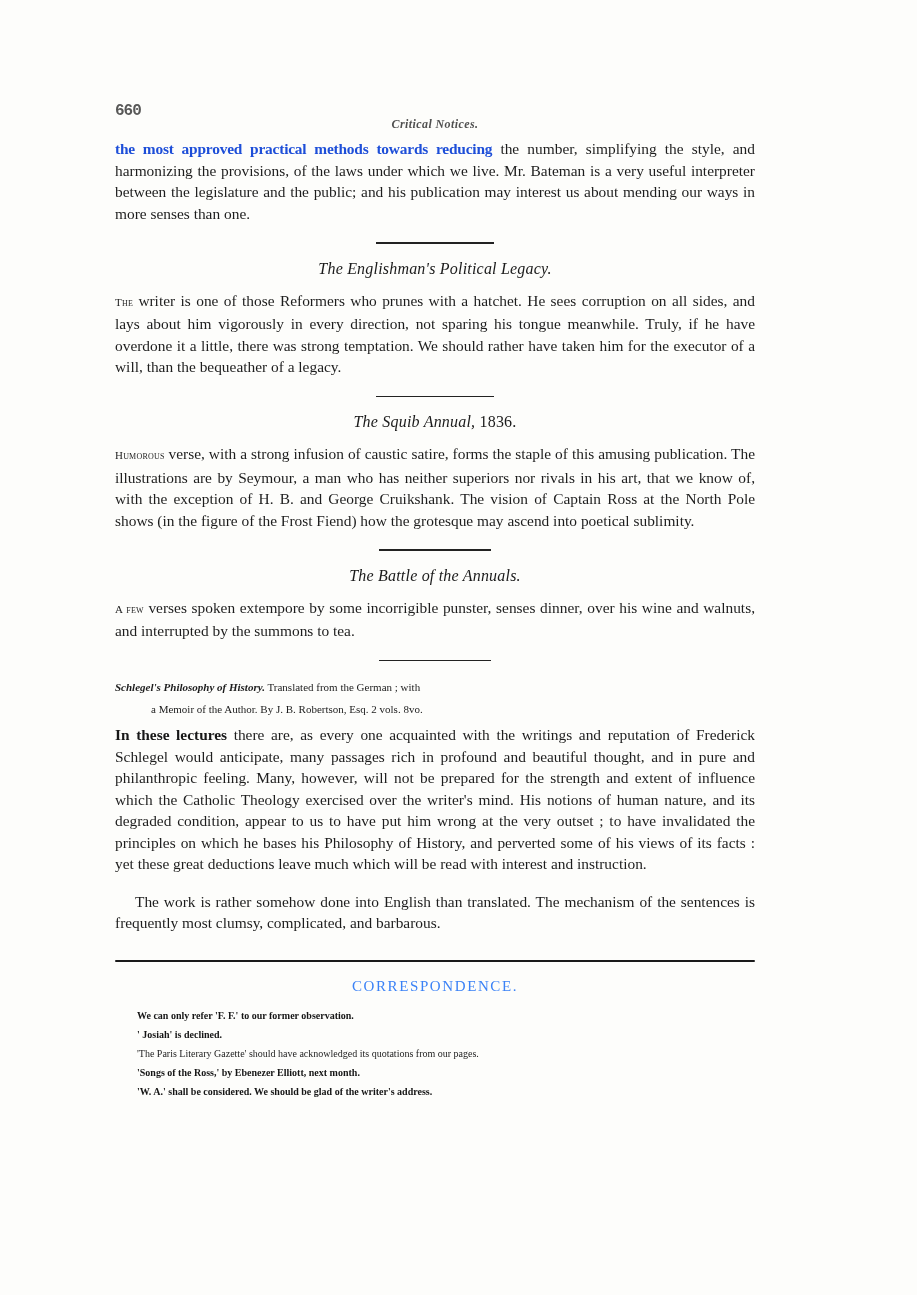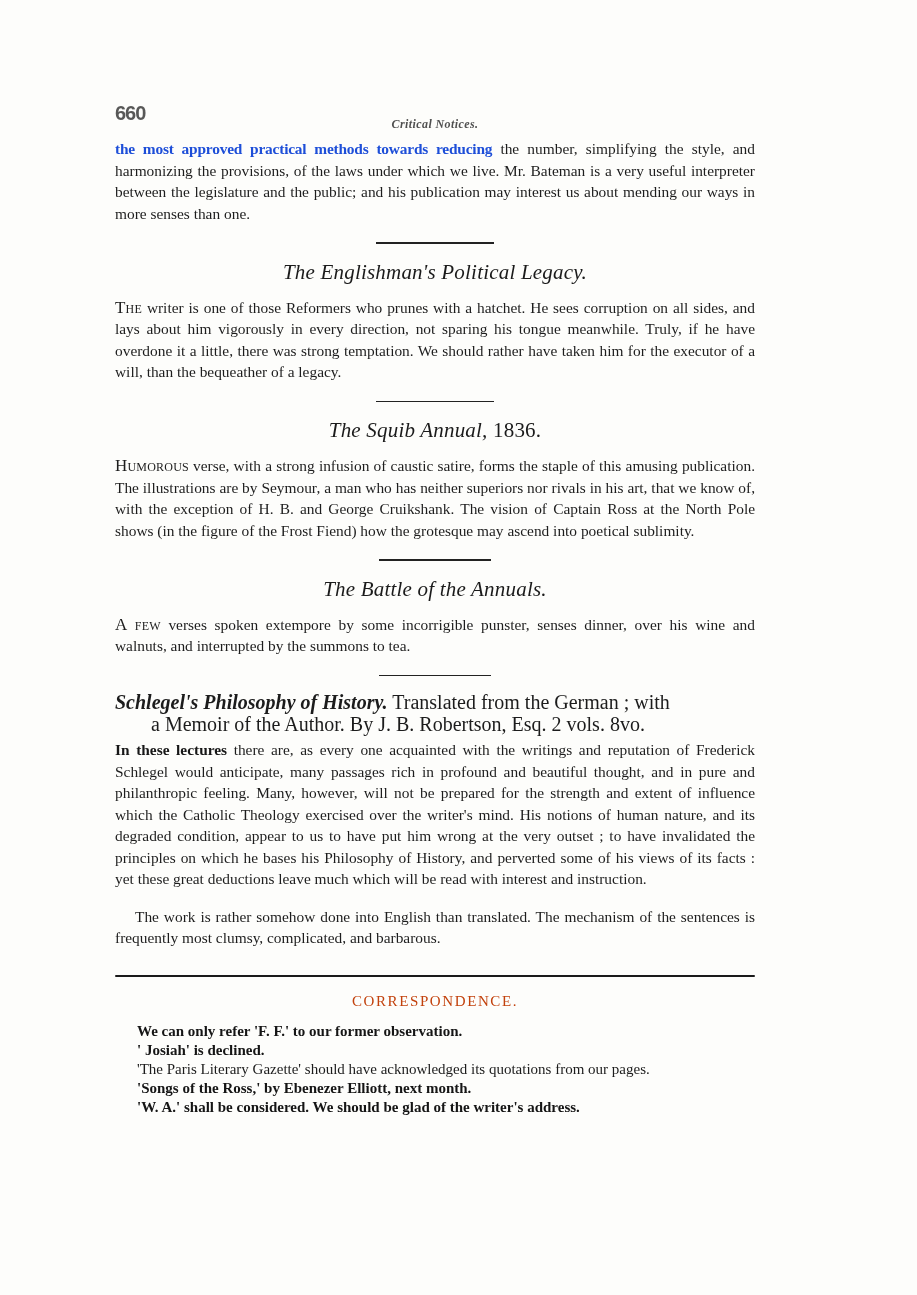--- a/index.html
+++ b/index.html
@@ -31,23 +31,23 @@
   
   .runhead {
     position: relative;
     height: 26px;
     margin-bottom: 12px;
   }
   .folio {
     position: absolute;
     left: 0;
     top: 2px;
-    font-family: Liberation Sans, sans-serif;
-    font-weight: bold;
-    font-size: 20px;
+    font-family: Liberation Mono, monospace;
+    font-weight: bold;
+    font-size: 16px;
     letter-spacing: -1px;
     color: #2a2a2a;
     opacity: 0.78;
     filter: blur(0.4px);
   }
   .runtitle {
     position: absolute;
     left: 50%;
     transform: translateX(-50%);
     top: 0;
@@ -79,21 +79,21 @@
     color: #171717;
   }
   .smudge-strong {
     filter: blur(0.7px);
     font-weight: bold;
     color: #1d4ed8;
     letter-spacing: -0.2px;
   }
   .sc {
     font-variant: small-caps;
-    font-size: 17px;
+    font-size: 11px;
     letter-spacing: 0.2px;
   }
   
   .rule {
     width: 118px;
     height: 1.6px;
     background: #222;
     margin: 18px auto 16px auto;
   }
   .rule.short { width: 112px; }
@@ -103,49 +103,49 @@
     background: #1a1a1a;
     margin: 26px 0 16px 0;
     border-radius: 1px;
   }
   
   h2.heading {
     margin: 0 0 12px 0;
     text-align: center;
     font-style: italic;
     font-weight: normal;
-    font-size: 21px;
+    font-size: 16px;
     letter-spacing: 0.2px;
     color: #1b1b1b;
   }
   h2.heading .rom { font-style: normal; }
   .booknote {
-    font-size: 20px;
+    font-size: 11px;
     line-height: 21.5px;
     margin: 0 0 4px 0;
     text-align: justify;
   }
   .booknote .title {
     font-style: italic;
     font-weight: bold;
   }
   .booknote .sub {
     display: block;
     text-indent: 36px;
   }
   
   .corr-title {
     text-align: center;
     font-size: 15px;
     letter-spacing: 1.6px;
     margin: 8px 0 12px 0;
-    color: #c2410c;
+    color: #3b82f6;
   }
   .corr-list {
-    font-size: 15px;
+    font-size: 10px;
     line-height: 18px;
     margin: 0;
     padding: 0;
     list-style: none;
   }
   .corr-list li {
     text-indent: 22px;
     margin-bottom: 1px;
     text-align: justify;
   }

